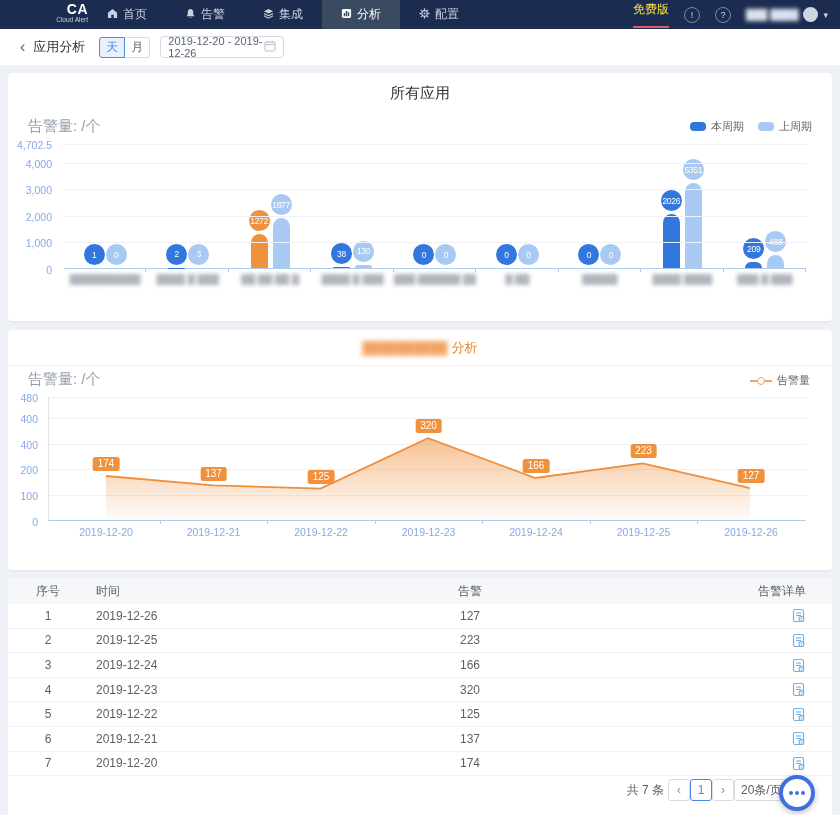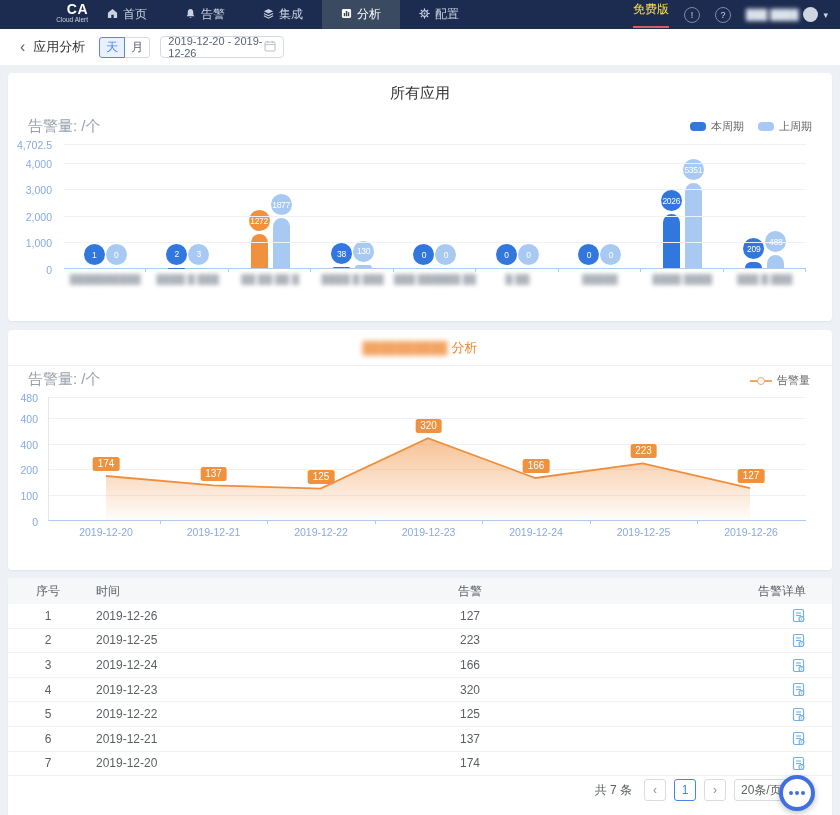--- a/index.html
+++ b/index.html
@@ -88,21 +88,21 @@
   
   .thead, .trow { display:grid; grid-template-columns:80px 170px 1fr 150px; align-items:center; }
   .thead { height:26px; background:#f6f7f9; font-size:12px; color:#5c6066; margin-top:2px; }
   .trow { height:24.6px; border-bottom:1px solid #f0f2f5; font-size:12px; color:#5c6066; background:#fff; }
   .c1 { text-align:center; }
   .c2 { padding-left:8px; }
   .c3 { text-align:center; }
   .c4 { text-align:right; padding-right:26px; }
   .detail-btn { display:inline-flex; cursor:pointer; vertical-align:middle; }
 
-  .pager { position:absolute; right:44px; top:201px; display:flex; align-items:center; gap:8px; }
+  .pager { position:absolute; right:44px; top:201px; display:flex; align-items:center; }
   .pg-total { font-size:12px; color:#5c6066; margin-right:4px; }
   .pg-btn { width:22px; height:22px; border:1px solid #d9dce3; border-radius:3px; background:#fff; color:#8a8f99;
     font-size:12px; display:flex; align-items:center; justify-content:center; cursor:pointer; }
   .pg-page { width:22px; height:22px; border:1px solid #4a86e8; color:#4a86e8; border-radius:3px; background:#fff;
     font-size:12px; display:flex; align-items:center; justify-content:center; cursor:pointer; }
   .pg-size { height:22px; width:54px; border:1px solid #d9dce3; border-radius:3px; background:#fff; color:#5c6066;
     font-size:12px; display:flex; align-items:center; padding:0 6px; white-space:nowrap; overflow:hidden; cursor:pointer; }
 
   .chat-fab { position:fixed; left:779px; top:775px; width:36px; height:36px; border-radius:50%;
     border:4px solid #3f6fe0; background:#fff; box-shadow:0 2px 6px rgba(0,0,0,.25);

